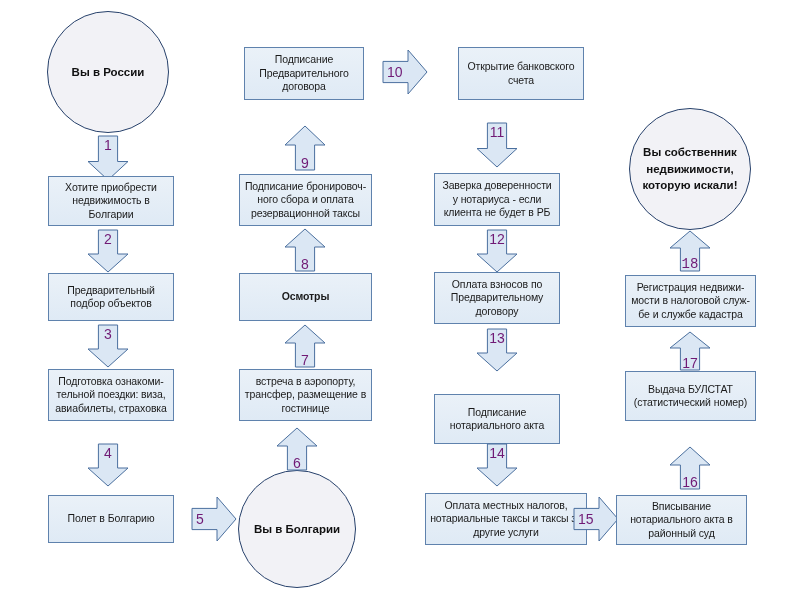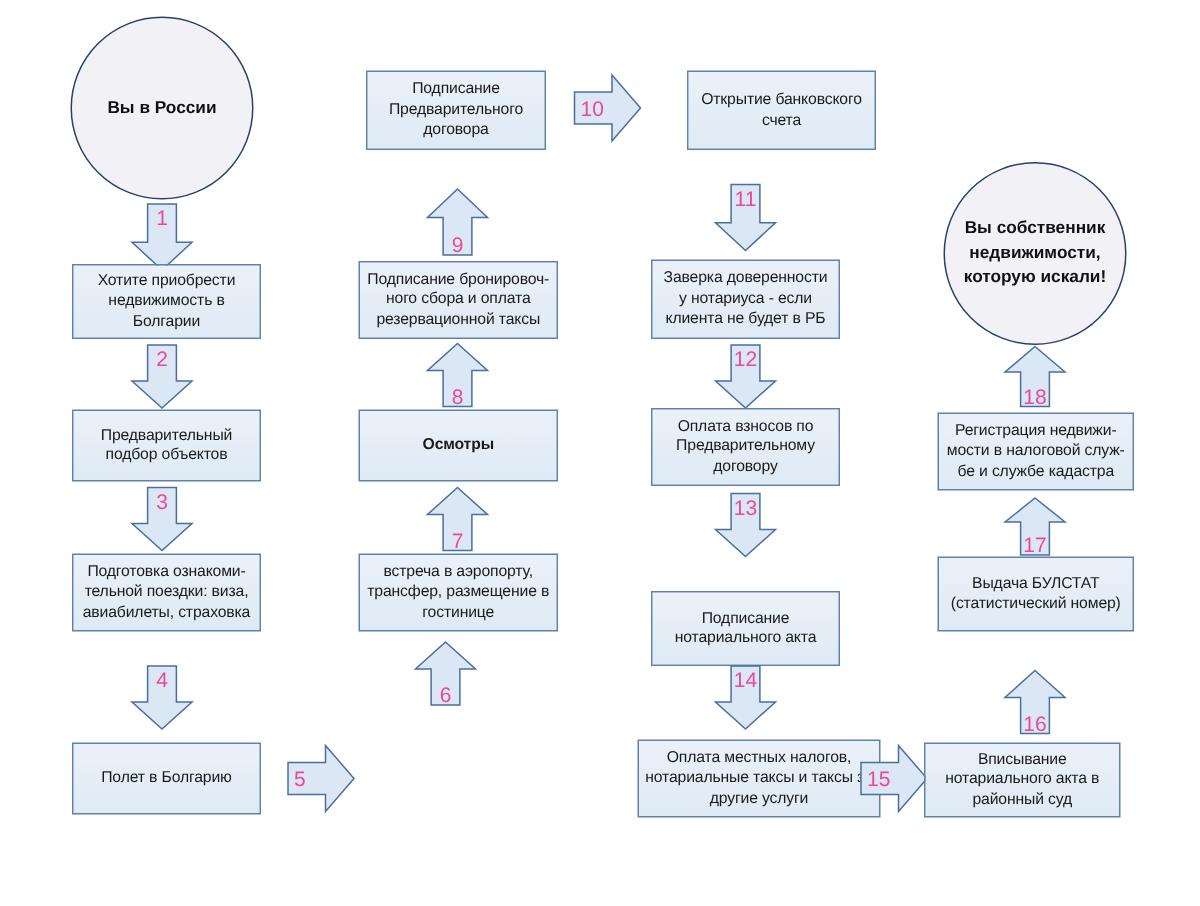--- a/index.html
+++ b/index.html
@@ -53,21 +53,21 @@
     line-height: 1.45;
   }
   .circle span { display: block; width: 86%; }
 
   
   .arrow {
     position: absolute;
     display: flex;
     align-items: center;
     justify-content: center;
-    color: #ec4899;
+    color: #701a75;
     font-size: 14px;
     line-height: 1;
     background: linear-gradient(to right, #e7eff8 0%, #d8e5f3 55%, #cfdff0 100%);
     border: 0;
   }
   .arrow .num {
     position: relative;
     z-index: 2;
     pointer-events: none;
   }
@@ -160,20 +160,23 @@
 
   <div class="arrow-wrap" style="left:192px; top:497px; width:44px; height:44px;">
     <svg width="44" height="44" viewBox="0 0 44 44" aria-hidden="true">
       <polygon points="0,11.4 25,11.4 25,0 44,22 25,44 25,32.6 0,32.6" fill="#dbe7f4" stroke="#4a6f9e" stroke-width="1"></polygon>
     </svg>
     <div class="arrow right" style="left:0;top:0;width:44px;height:44px;background:none;">
       <span class="num">5</span>
     </div>
   </div>
 
+  <div class="circle" style="left:238px; top:470px; width:118px; height:118px;">
+    <span>Вы в Болгарии</span>
+  </div>
 
   <div class="arrow-wrap" style="left:277px; top:428px; width:40px; height:42px;">
     <svg width="40" height="42" viewBox="0 0 40 42" aria-hidden="true">
       <polygon points="20,0 40,18 29.6,18 29.6,42 10.4,42 10.4,18 0,18" fill="#dbe7f4" stroke="#4a6f9e" stroke-width="1"></polygon>
     </svg>
     <div class="arrow up" style="left:0;top:0;width:40px;height:42px;background:none;">
       <span class="num">6</span>
     </div>
   </div>
 
@@ -321,21 +324,21 @@
   </div>
 
   <div class="box" style="left:625px; top:275px; width:131px; height:52px;">
     <span>Регистрация недвижи-мости в налоговой служ-бе и службе кадастра</span>
   </div>
 
   <div class="arrow-wrap" style="left:670px; top:231px; width:40px; height:40px;">
     <svg width="40" height="40" viewBox="0 0 40 40" aria-hidden="true">
       <polygon points="20,0 40,17 29.6,17 29.6,40 10.4,40 10.4,17 0,17" fill="#dbe7f4" stroke="#4a6f9e" stroke-width="1"></polygon>
     </svg>
-    <div class="arrow up" style="left:0;top:0;width:40px;height:40px;background:none;">
+    <div class="arrow up" style="left:0;top:0;width:40px;height:40px;background:none;font-family:Liberation Mono, monospace;">
       <span class="num">18</span>
     </div>
   </div>
 
   <div class="circle" style="left:629px; top:108px; width:122px; height:122px;">
     <span>Вы собственник недвижимости, которую искали!</span>
   </div>
 
 </div>
 

